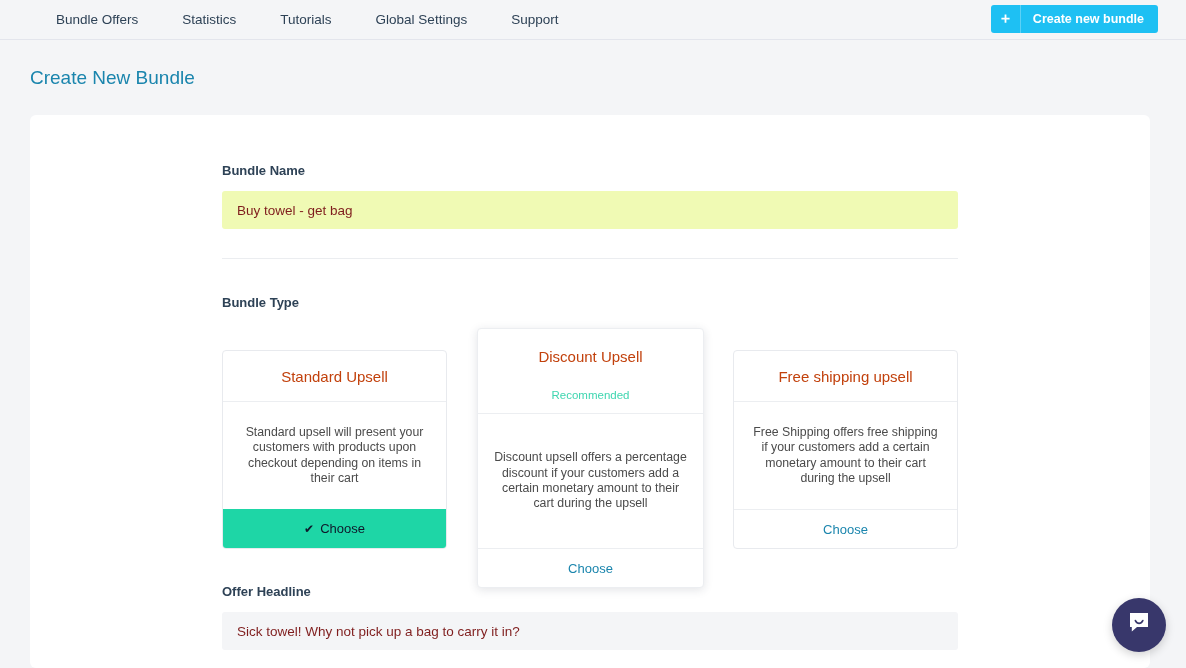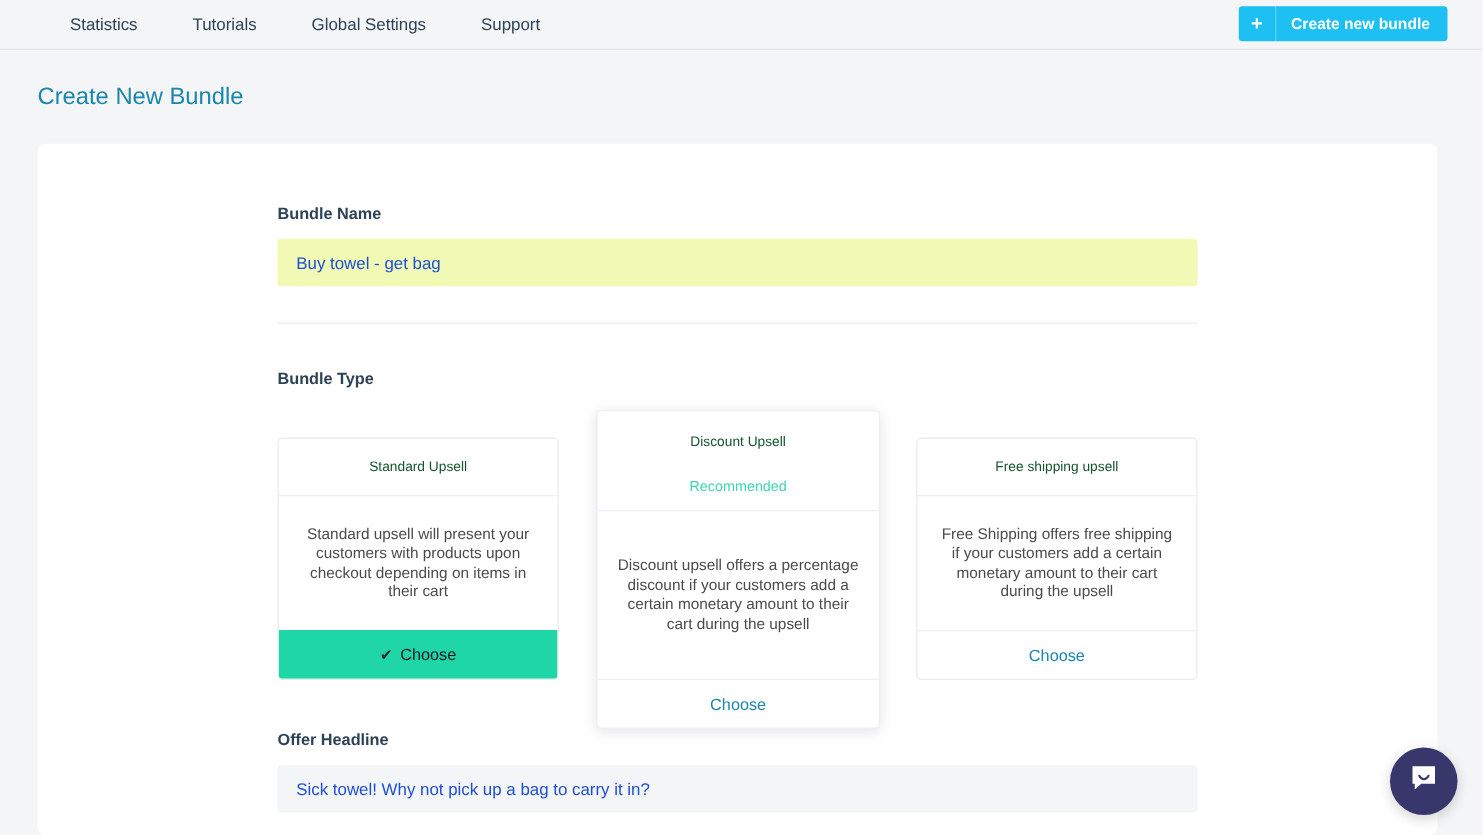--- a/index.html
+++ b/index.html
@@ -104,21 +104,21 @@
   }
 
   .text-input {
     display: block;
     width: 736px;
     height: 38px;
     border: none;
     border-radius: 3px;
     font-family: "Liberation Sans", sans-serif;
     font-size: 13.5px;
-    color: #1d4ed8;
+    color: #7f1d1d;
     padding: 0 15px;
     outline: none;
   }
   .input-autofill { background: #f0fab4; }
   .input-plain    { background: #f4f5f7; }
 
   .divider {
     width: 736px;
     height: 1px;
     background: #ebedf0;
@@ -156,22 +156,22 @@
   }
 
   .card-head {
     padding: 17px 12px 15px;
     text-align: center;
     border-bottom: 1px solid #eceef1;
   }
   .featured .card-head { padding: 19px 12px 12px; }
 
   .card-title {
-    font-size: 11px;
-    color: #14532d;
+    font-size: 15px;
+    color: #c2410c;
     font-weight: normal;
     line-height: 1.2;
   }
   .card-sub {
     font-size: 11.5px;
     color: #3fd6b0;
     margin-top: 23px;
   }
 
   .card-body {
@@ -218,20 +218,21 @@
     justify-content: center;
     cursor: pointer;
     box-shadow: 0 3px 10px rgba(0,0,0,0.18);
   }
 </style>
 </head>
 <body>
 
 <div class="topnav">
   <div class="nav-items">
+    <div class="nav-item">Bundle Offers</div>
     <div class="nav-item">Statistics</div>
     <div class="nav-item">Tutorials</div>
     <div class="nav-item">Global Settings</div>
     <div class="nav-item">Support</div>
   </div>
 
   <div class="create-btn">
     <span class="plus-wrap">
       <svg width="11" height="11" viewBox="0 0 11 11" aria-hidden="true">
         <path d="M4.6 0.6h1.8v3.2h3.2v1.8H6.4v3.2H4.6V5.6H1.4V3.8h3.2z" fill="#ffffff"></path>

